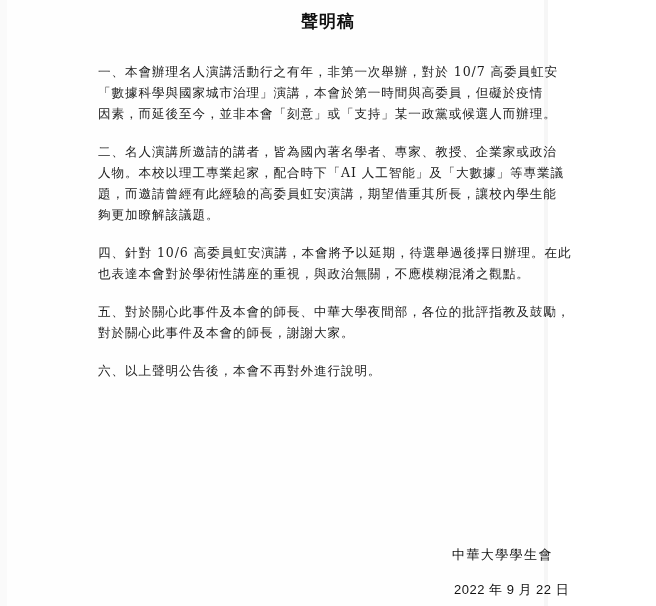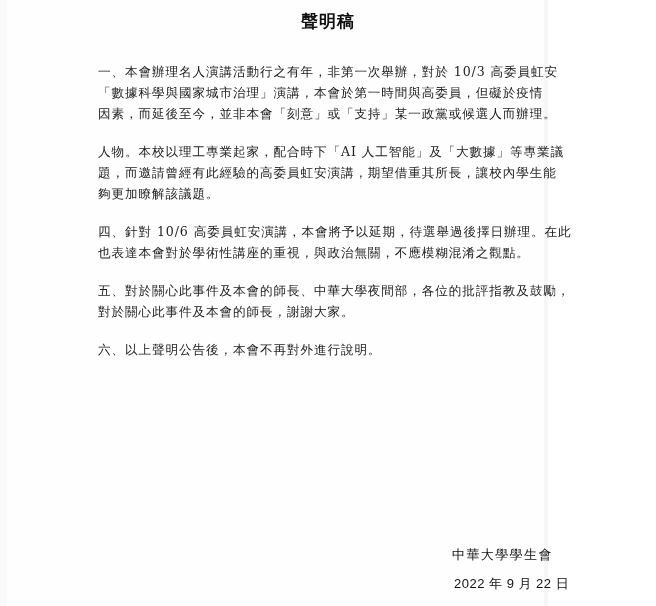--- a/index.html
+++ b/index.html
@@ -70,43 +70,44 @@
       color: #111;
     }
     .sig-org {
       display: block;
       white-space: nowrap;
       font-weight: normal;
     }
     .sig-date {
       display: block;
       white-space: nowrap;
-      margin-top: 11px;
+      margin-top: 17px;
       margin-left: 2px;
       font-family: "Liberation Sans", sans-serif;
       font-size: 13px;
       letter-spacing: 0.5px;
     }
   </style>
 </head>
 <body>
 
 <div class="page">
   <div class="left-edge"></div>
   <div class="right-edge"></div>
 
   <div class="title">聲明稿</div>
 
   <div class="body-text">
     <p class="para">
-      <span class="line">一、本會辦理名人演講活動行之有年，非第一次舉辦，對於 10/3 高委員虹安</span>
+      <span class="line">一、本會辦理名人演講活動行之有年，非第一次舉辦，對於 10/7 高委員虹安</span>
       <span class="line">「數據科學與國家城市治理」演講，本會於第一時間與高委員，但礙於疫情</span>
       <span class="line">因素，而延後至今，並非本會「刻意」或「支持」某一政黨或候選人而辦理。</span>
     </p>
     <p class="para">
+      <span class="line">二、名人演講所邀請的講者，皆為國內著名學者、專家、教授、企業家或政治</span>
       <span class="line">人物。本校以理工專業起家，配合時下「AI 人工智能」及「大數據」等專業議</span>
       <span class="line">題，而邀請曾經有此經驗的高委員虹安演講，期望借重其所長，讓校內學生能</span>
       <span class="line">夠更加瞭解該議題。</span>
     </p>
     <p class="para">
       <span class="line">四、針對 10/6 高委員虹安演講，本會將予以延期，待選舉過後擇日辦理。在此</span>
       <span class="line">也表達本會對於學術性講座的重視，與政治無關，不應模糊混淆之觀點。</span>
     </p>
     <p class="para">
       <span class="line">五、對於關心此事件及本會的師長、中華大學夜間部，各位的批評指教及鼓勵，</span>

